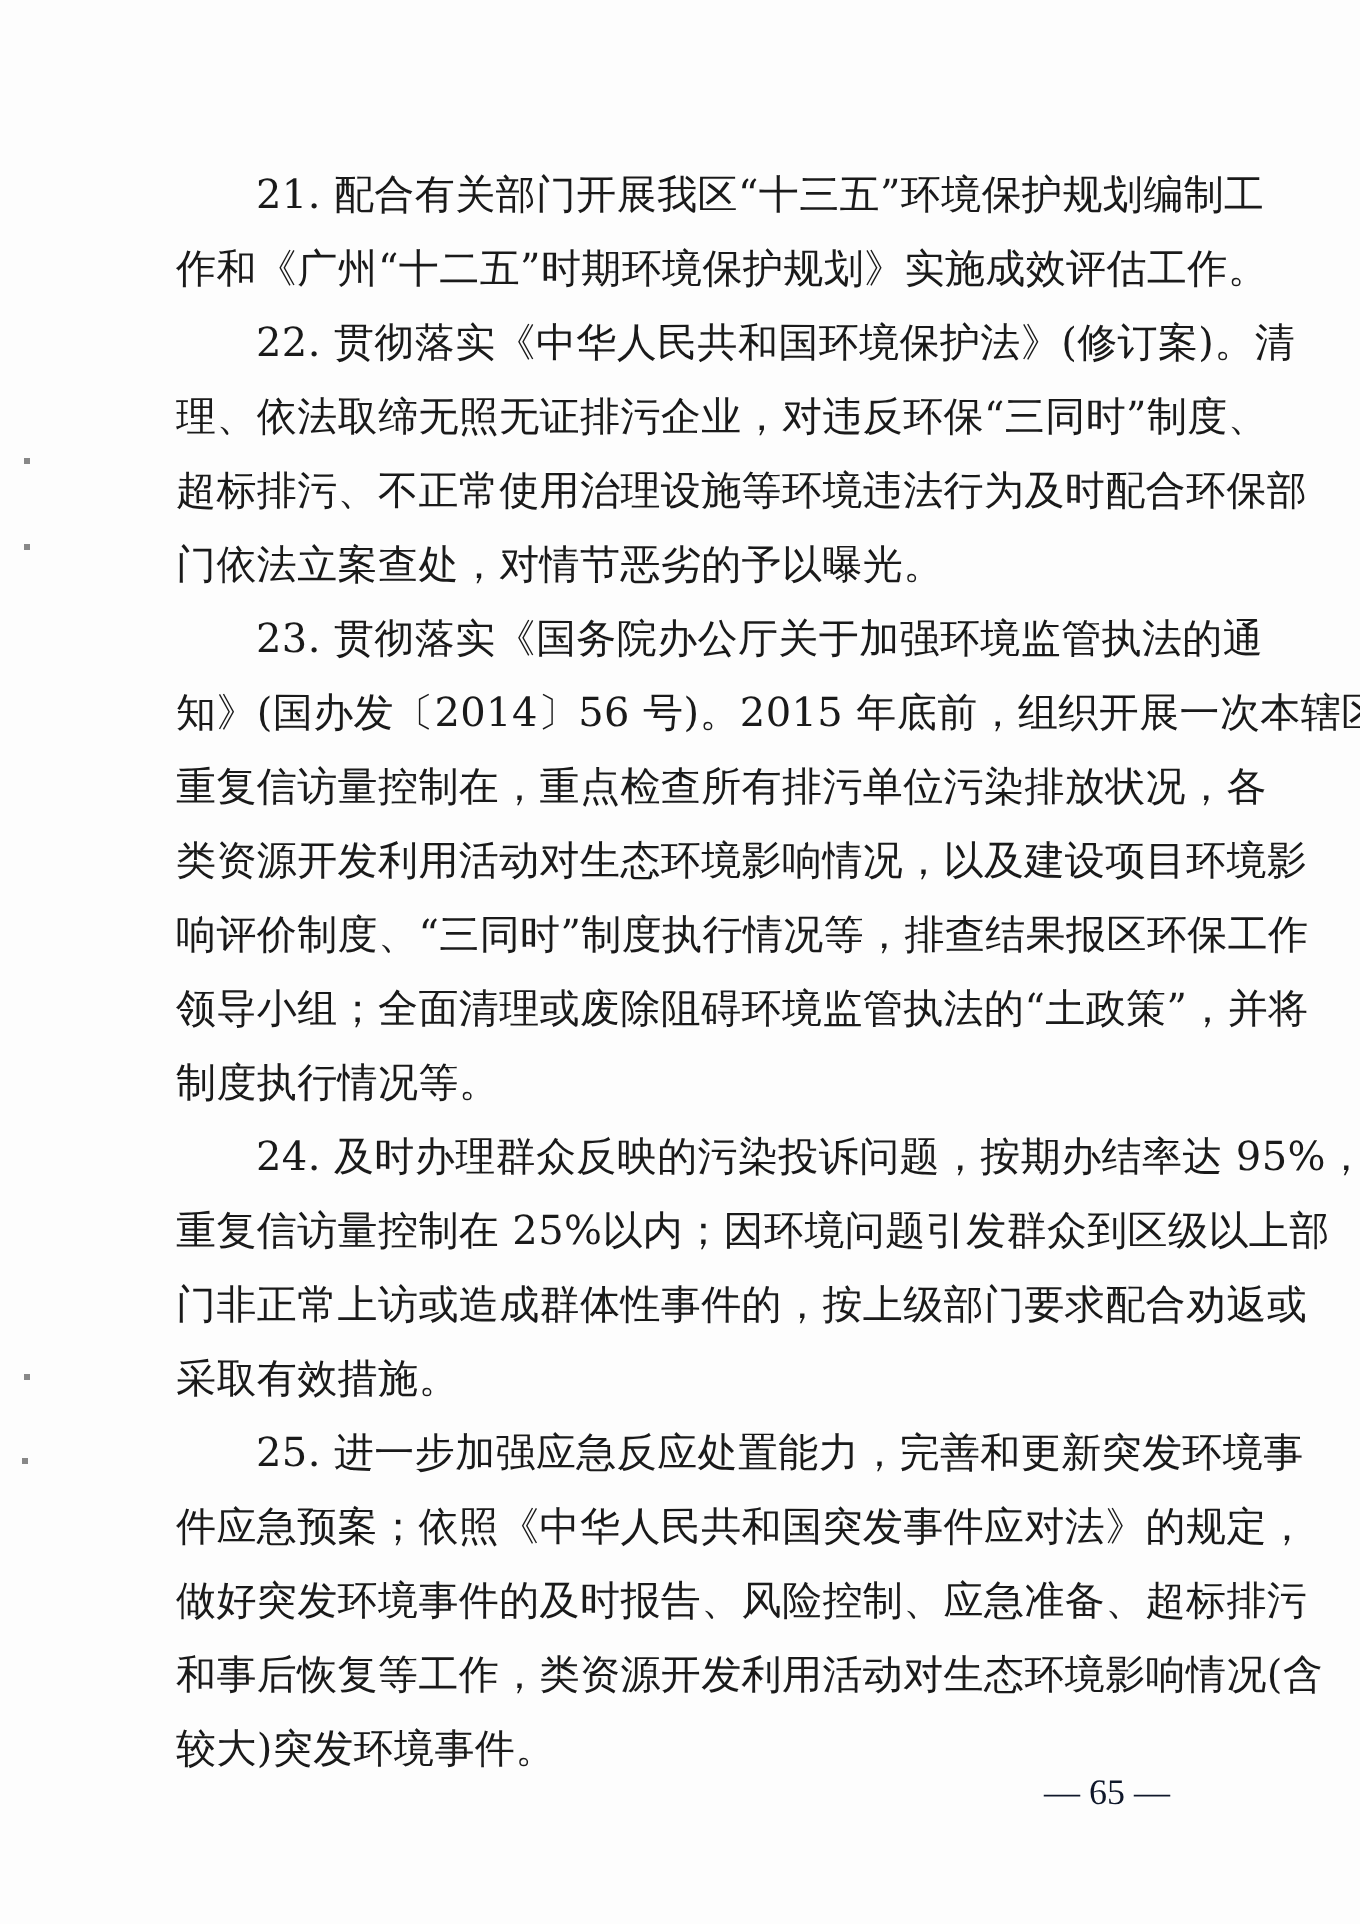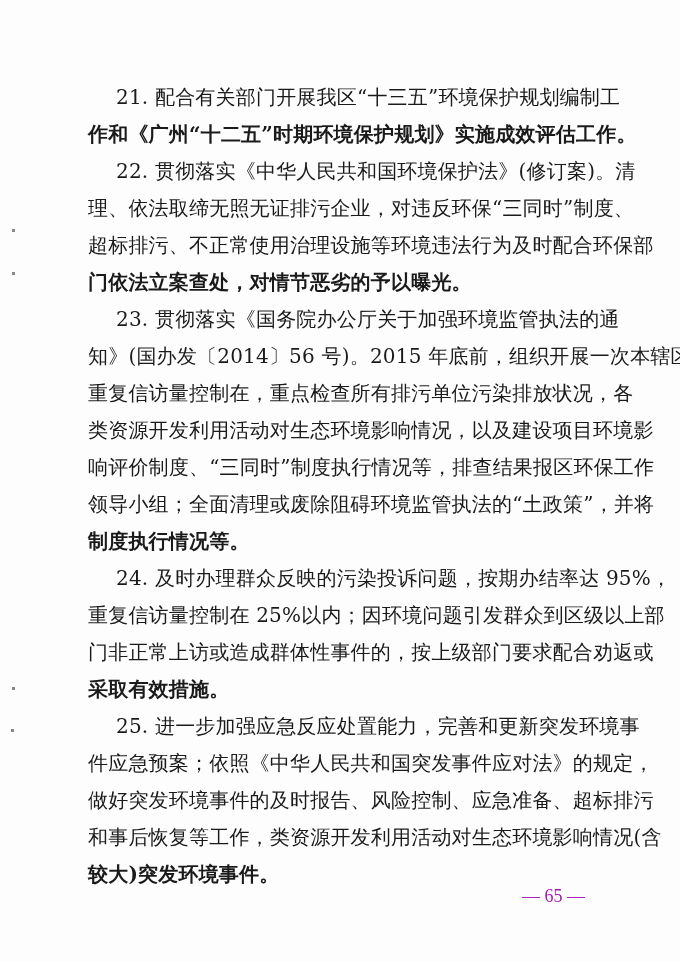--- a/index.html
+++ b/index.html
@@ -28,35 +28,34 @@
     width: 484px;
     height: 30px;
     font-size: 20px;
     line-height: 30px;
     white-space: nowrap;
     text-align: justify;
     text-align-last: justify;
     letter-spacing: 0.2px;
   }
   .line.indent {
-    left: 116px;
+    left: 128px;
     width: 444px;
   }
   .line.last {
     text-align-last: left;
-    font-weight: bold;
   }
   .page-number {
     position: absolute;
     left: 522px;
     top: 884px;
     font-size: 18px;
     line-height: 24px;
     font-family: "Liberation Serif", serif;
-    color: #a21caf;
+    color: #0f172a;
   }
   .binding-mark {
     position: absolute;
     width: 3px;
     height: 3px;
     background: #888;
   }
 </style>
 </head>
 <body>

